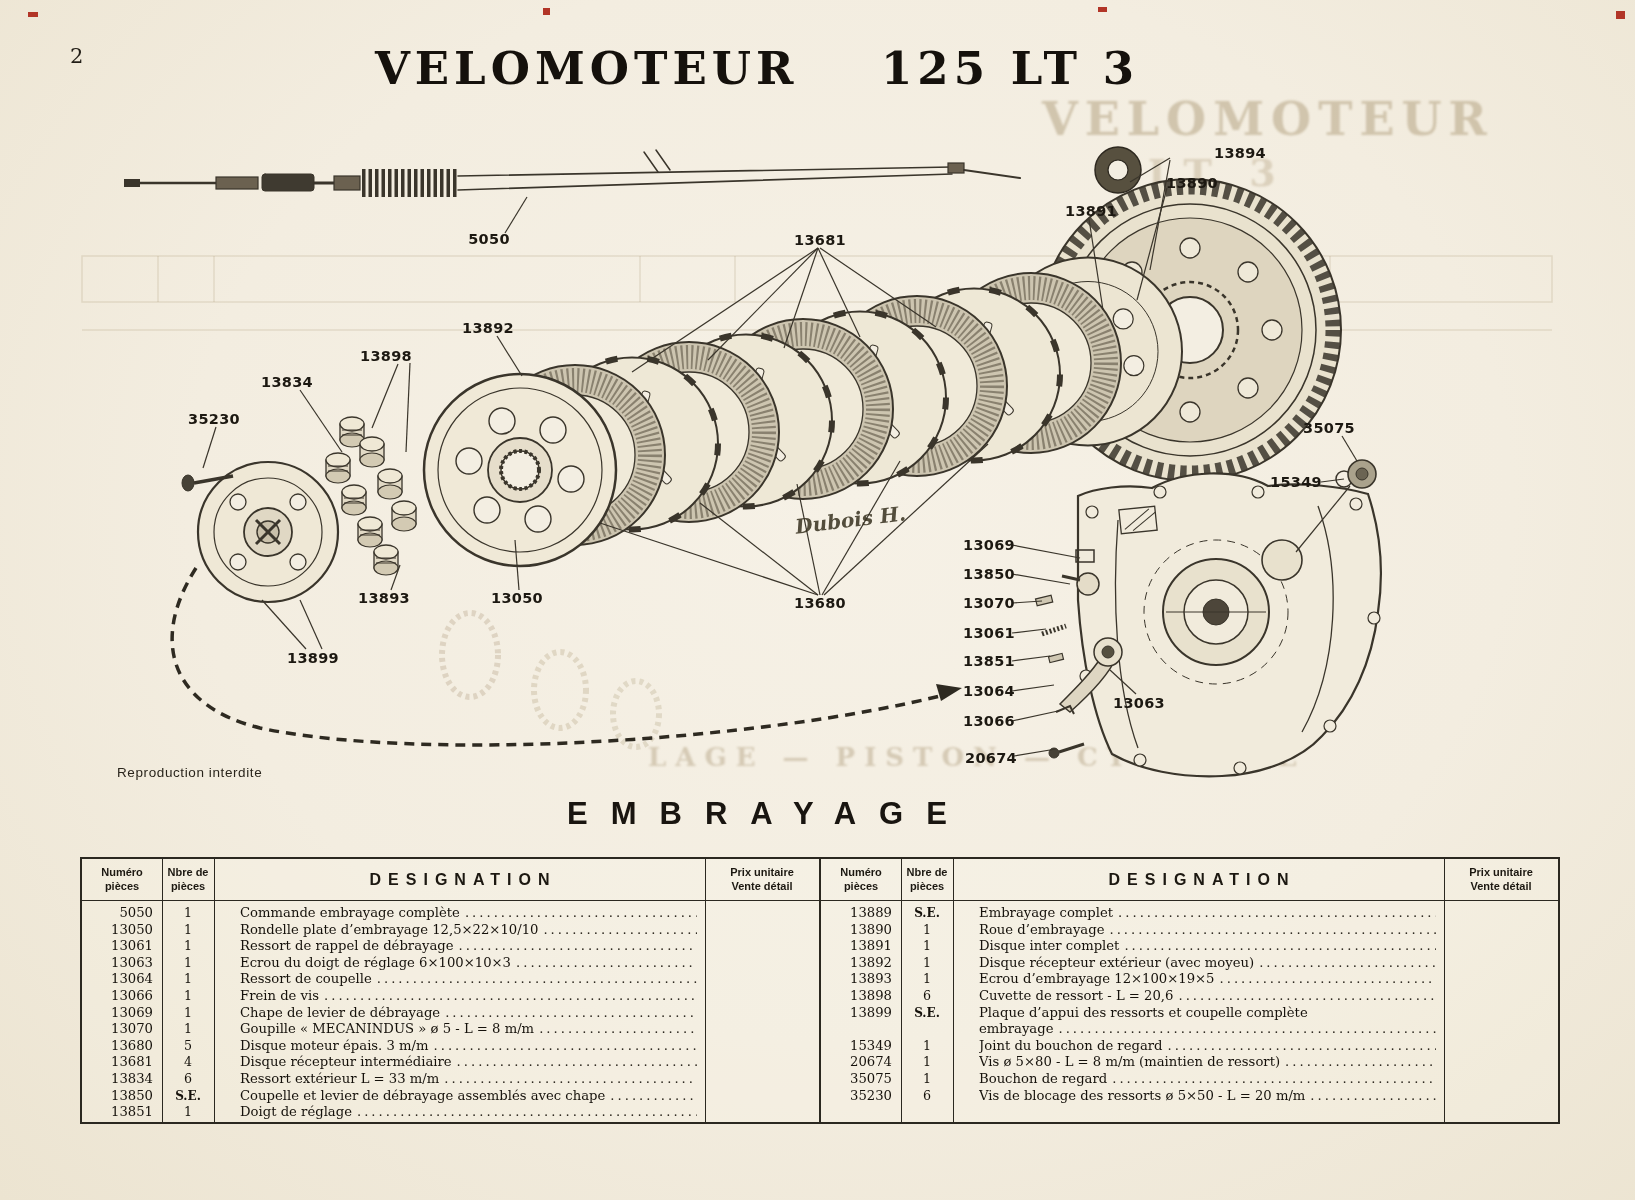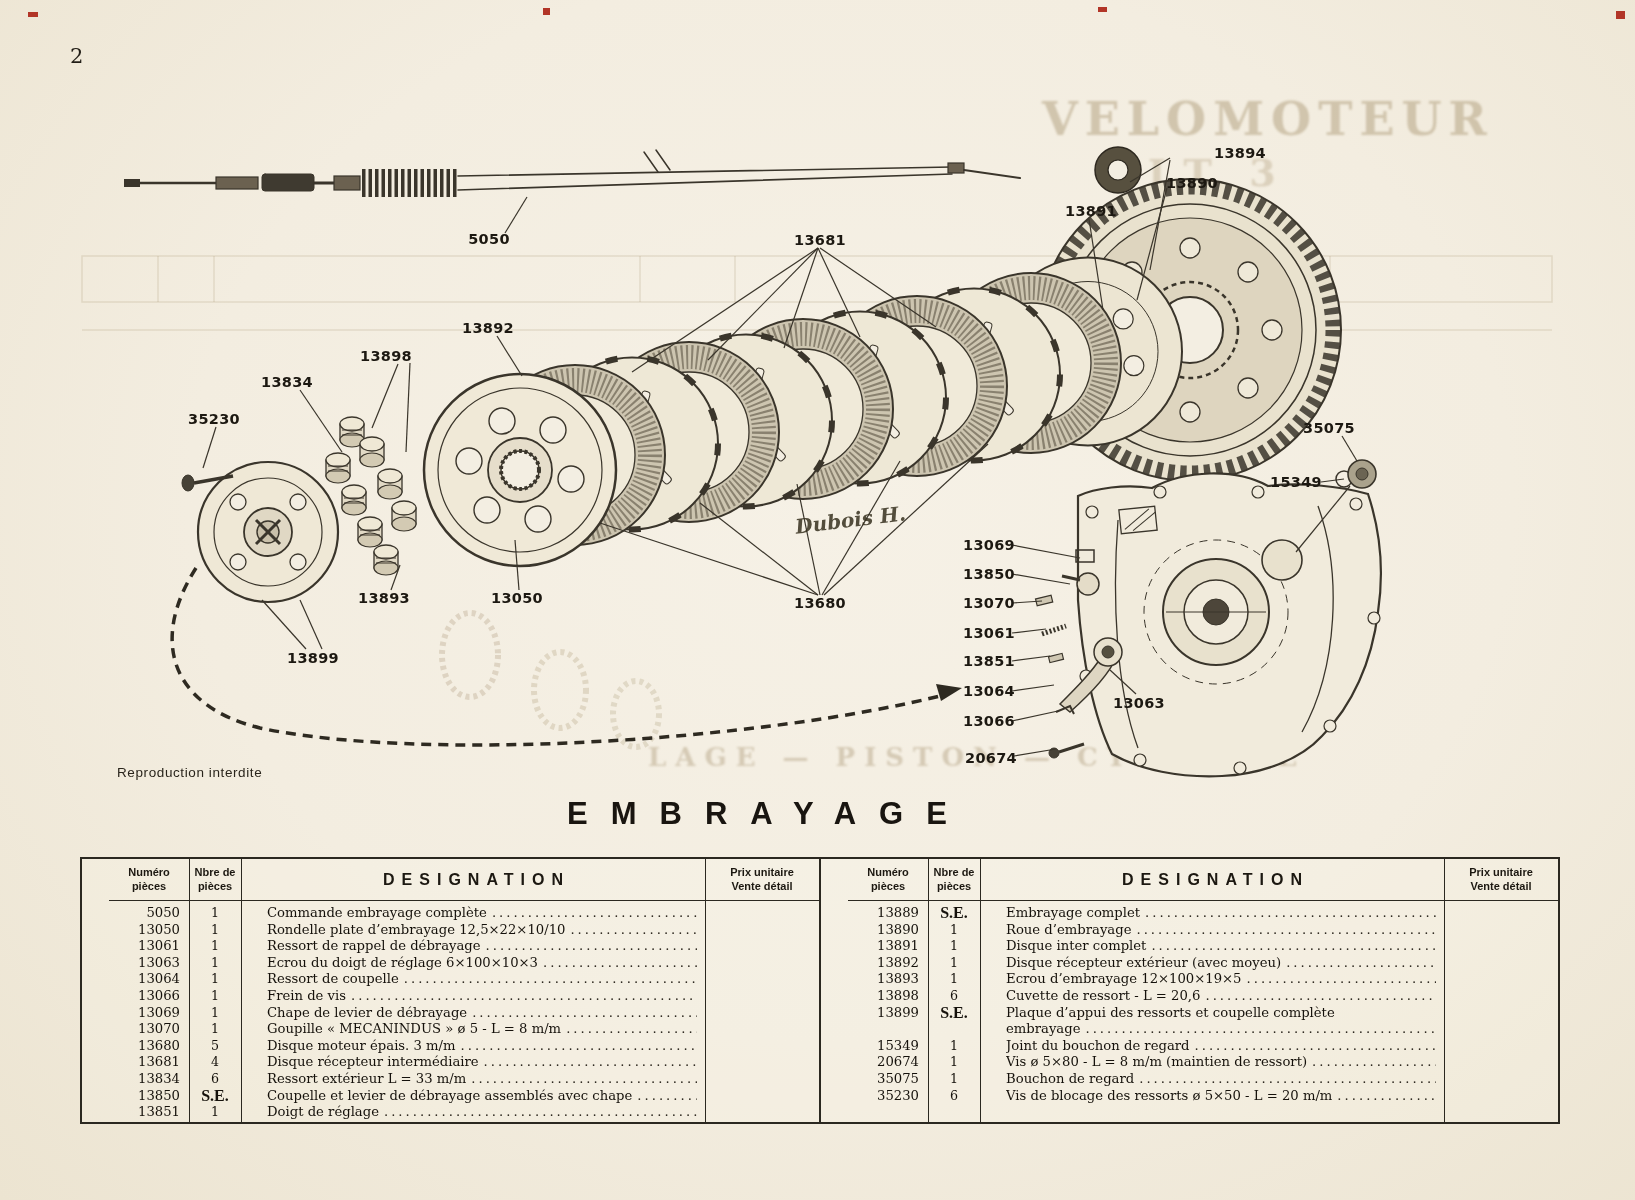--- a/index.html
+++ b/index.html
@@ -24,55 +24,56 @@
   .ghost-mid{left:648px;top:742px;font-size:26px;letter-spacing:9px;color:rgba(172,152,118,.42);}
   .regmark{position:absolute;background:#b23527;}
   
   #diagram-svg{position:absolute;left:0;top:0;}
   .label-layer{position:absolute;inset:0;pointer-events:none;}
   .part-label{position:absolute;transform:translate(-50%,-50%);
     font:700 14.5px "DejaVu Sans",sans-serif;color:#1c1811;letter-spacing:.3px;white-space:nowrap;}
   
   .parts-table{position:absolute;left:80px;top:857px;width:1476px;height:263px;
     border:2px solid #2b2820;display:flex;color:#15110b;background:rgba(255,252,243,.15);}
-  .half{flex:1;position:relative;display:flex;flex-direction:column;min-width:0;margin-left:27px;}
+  .half{flex:1;position:relative;display:flex;flex-direction:column;min-width:0;}
   .half.left{border-right:2px solid #2b2820;}
   .vline{position:absolute;top:0;bottom:0;width:0;border-left:1.5px solid #2b2820;}
   .vl-1{left:80px;} .vl-2{left:132px;} .vl-3{left:calc(100% - 114px);}
   .thead{height:41px;border-bottom:1.5px solid #2b2820;display:grid;
     grid-template-columns:80px 52px 1fr 114px;align-items:center;text-align:center;
     font:700 11px/1.2 "Liberation Sans",sans-serif;color:#1c1811;}
   .hcell span{display:block;}
   .hcell.hdes{letter-spacing:7px;text-indent:7px;font-size:16px;}
   .tbody{flex:1;padding-top:4px;overflow:hidden;}
   .trow{display:grid;grid-template-columns:80px 52px 1fr 114px;
     line-height:16.6px;font-size:13.2px;}
   .cell{min-width:0;}
   .cell.num{text-align:right;padding-right:9px;}
   .cell.qty{text-align:center;font-size:12.6px;}
-  .cell.qty.se{font-weight:700;font-size:16px;font-family:Liberation Serif, serif;}
+  .cell.qty.se{font-weight:700;font-size:12px;}
   .cell.des{padding-left:26px;padding-right:8px;overflow:hidden;}
   .desline{display:flex;white-space:nowrap;overflow:hidden;}
   .desline .dots{flex:1;overflow:hidden;letter-spacing:3px;margin-left:5px;color:#2a251c;}
 </style>
 </head>
 <body>
 
 <div class="page">
 
   <div class="regmark" style="left:28px;top:12px;width:10px;height:5px;"></div>
   <div class="regmark" style="left:543px;top:8px;width:7px;height:7px;"></div>
   <div class="regmark" style="left:1098px;top:7px;width:9px;height:5px;"></div>
   <div class="regmark" style="left:1616px;top:11px;width:9px;height:8px;"></div>
 
   <div class="ghost ghost-title">VELOMOTEUR</div>
   <div class="ghost ghost-sub">LT 3</div>
   <div class="ghost ghost-mid">LAGE — PISTON — CYLINDRE</div>
 
   <div class="page-number">2</div>
+  <div class="page-title">VELOMOTEUR    125 LT 3</div>
 
   <svg id="diagram-svg" width="1635" height="1200" viewBox="0 0 1635 1200">
 
     <g stroke="rgba(165,145,110,0.22)" fill="none" stroke-width="1.5">
       <rect x="82" y="256" width="1470" height="46"></rect>
       <line x1="82" y1="330" x2="1552" y2="330"></line>
       <line x1="158" y1="256" x2="158" y2="302"></line>
       <line x1="214" y1="256" x2="214" y2="302"></line>
       <line x1="640" y1="256" x2="640" y2="302"></line>
       <line x1="735" y1="256" x2="735" y2="302"></line>

